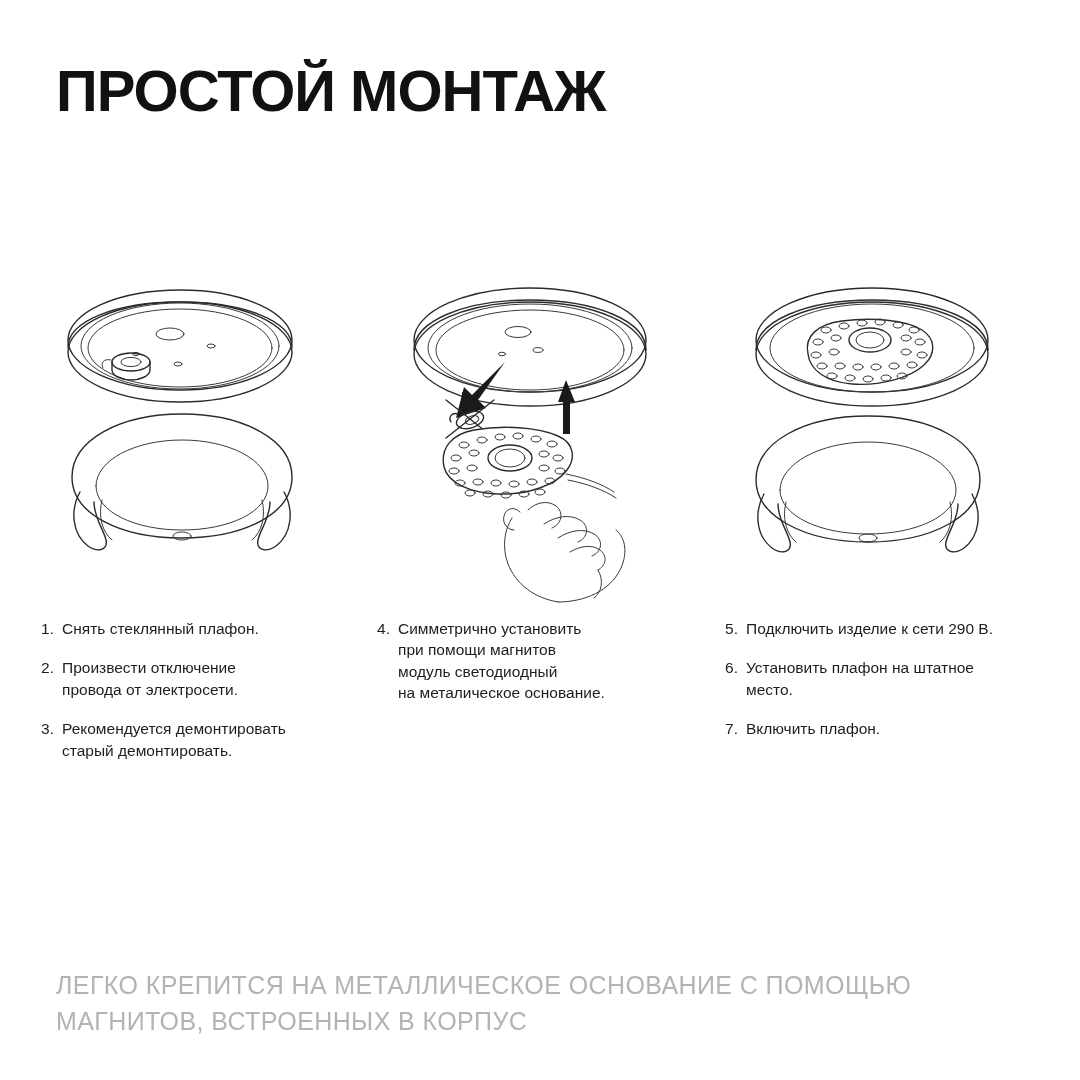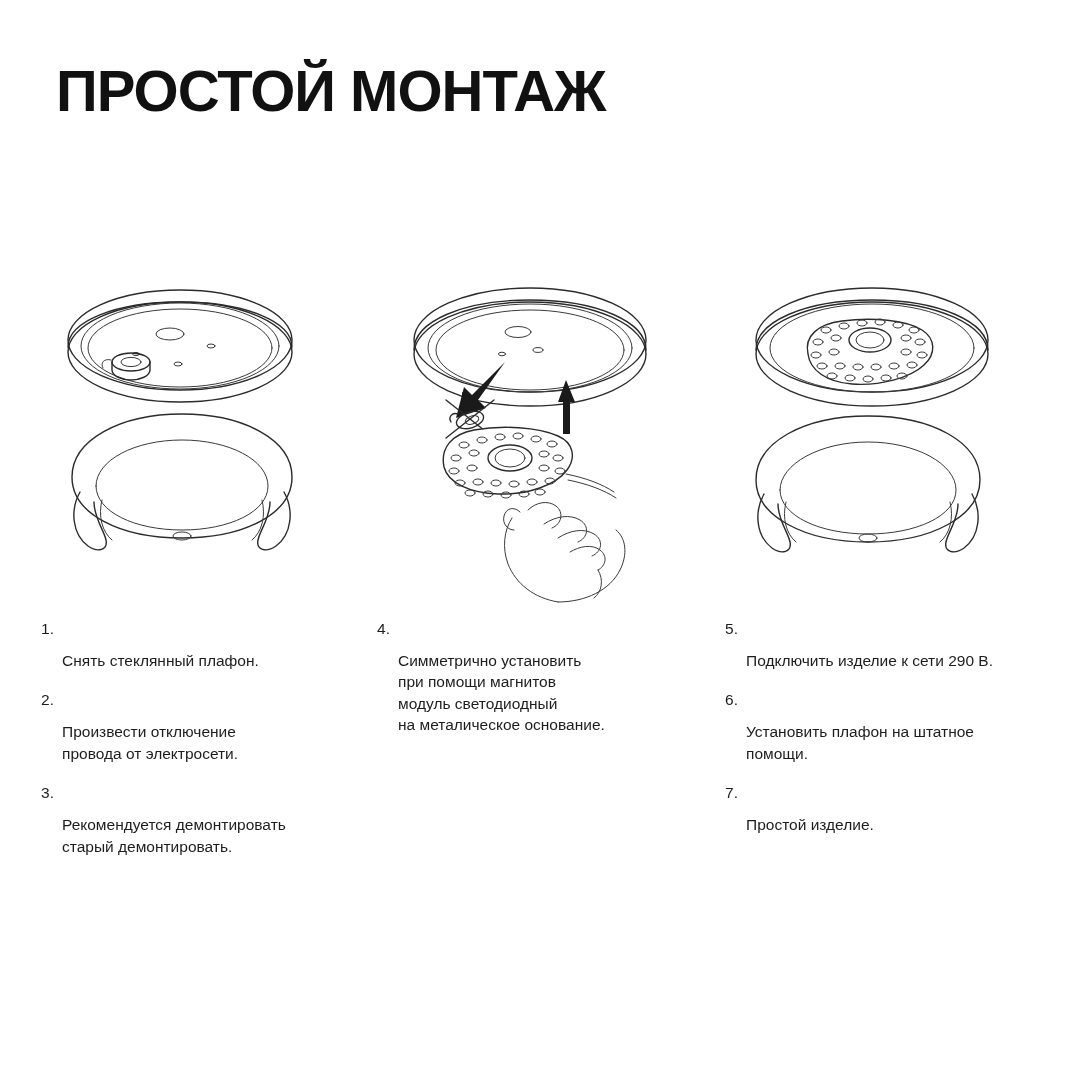--- a/index.html
+++ b/index.html
@@ -96,21 +96,20 @@
   }
   .step .num {
     flex: 0 0 auto;
     min-width: 22px;
     text-align: right;
     margin-right: 8px;
   }
   .step .txt {
     flex: 1 1 auto;
     white-space: pre-line;
-    margin-top: 32px;
   }
 
   
   .footer {
     position: absolute;
     left: 56px;
     top: 968px;
     width: 960px;
     font-size: 25px;
     line-height: 1.42;
@@ -332,23 +331,25 @@
     </div>
 
     <div class="col col-3">
       <div class="step">
         <span class="num">5.</span>
         <span class="txt">Подключить изделие к сети 290 В.</span>
       </div>
       <div class="step">
         <span class="num">6.</span>
         <span class="txt">Установить  плафон на штатное
-помощи.</span>
+место.</span>
       </div>
       <div class="step">
         <span class="num">7.</span>
-        <span class="txt">Простой изделие.</span>
+        <span class="txt">Включить плафон.</span>
       </div>
     </div>
   </div>
 
+  <div class="footer">Легко крепится на металлическое основание с помощью
+магнитов, встроенных в корпус</div>
 
 </div>
 
 </body></html>

